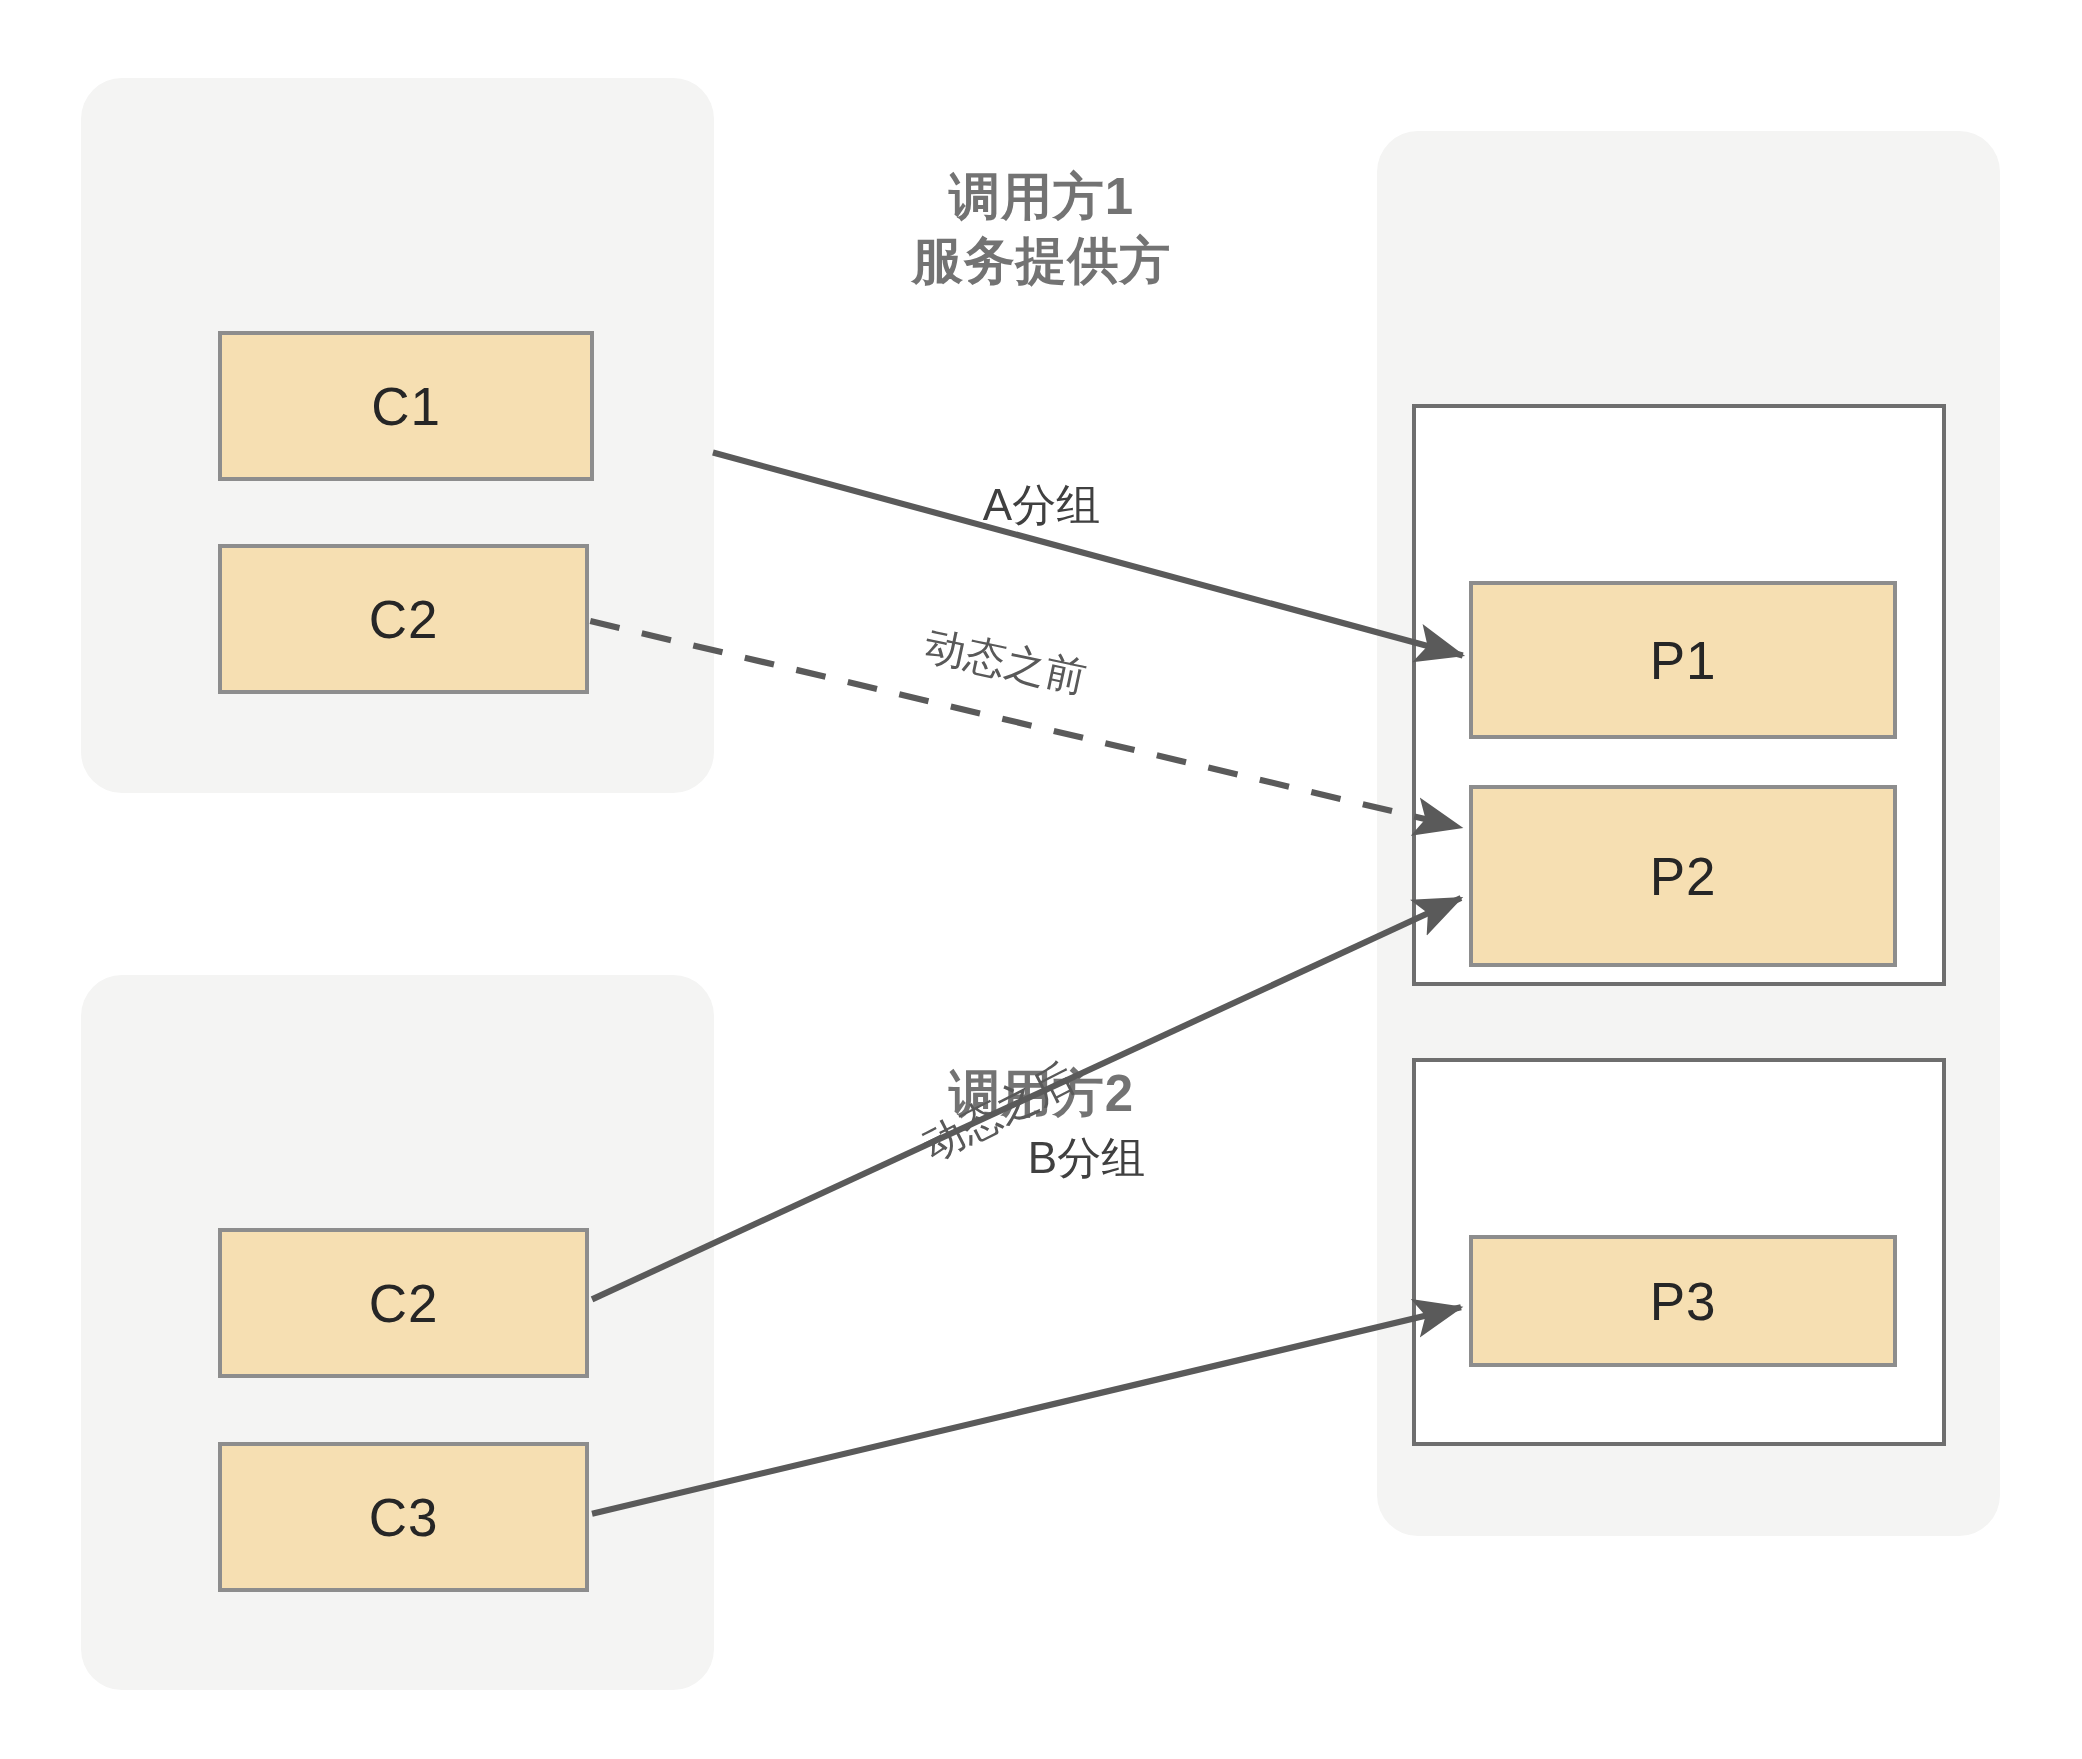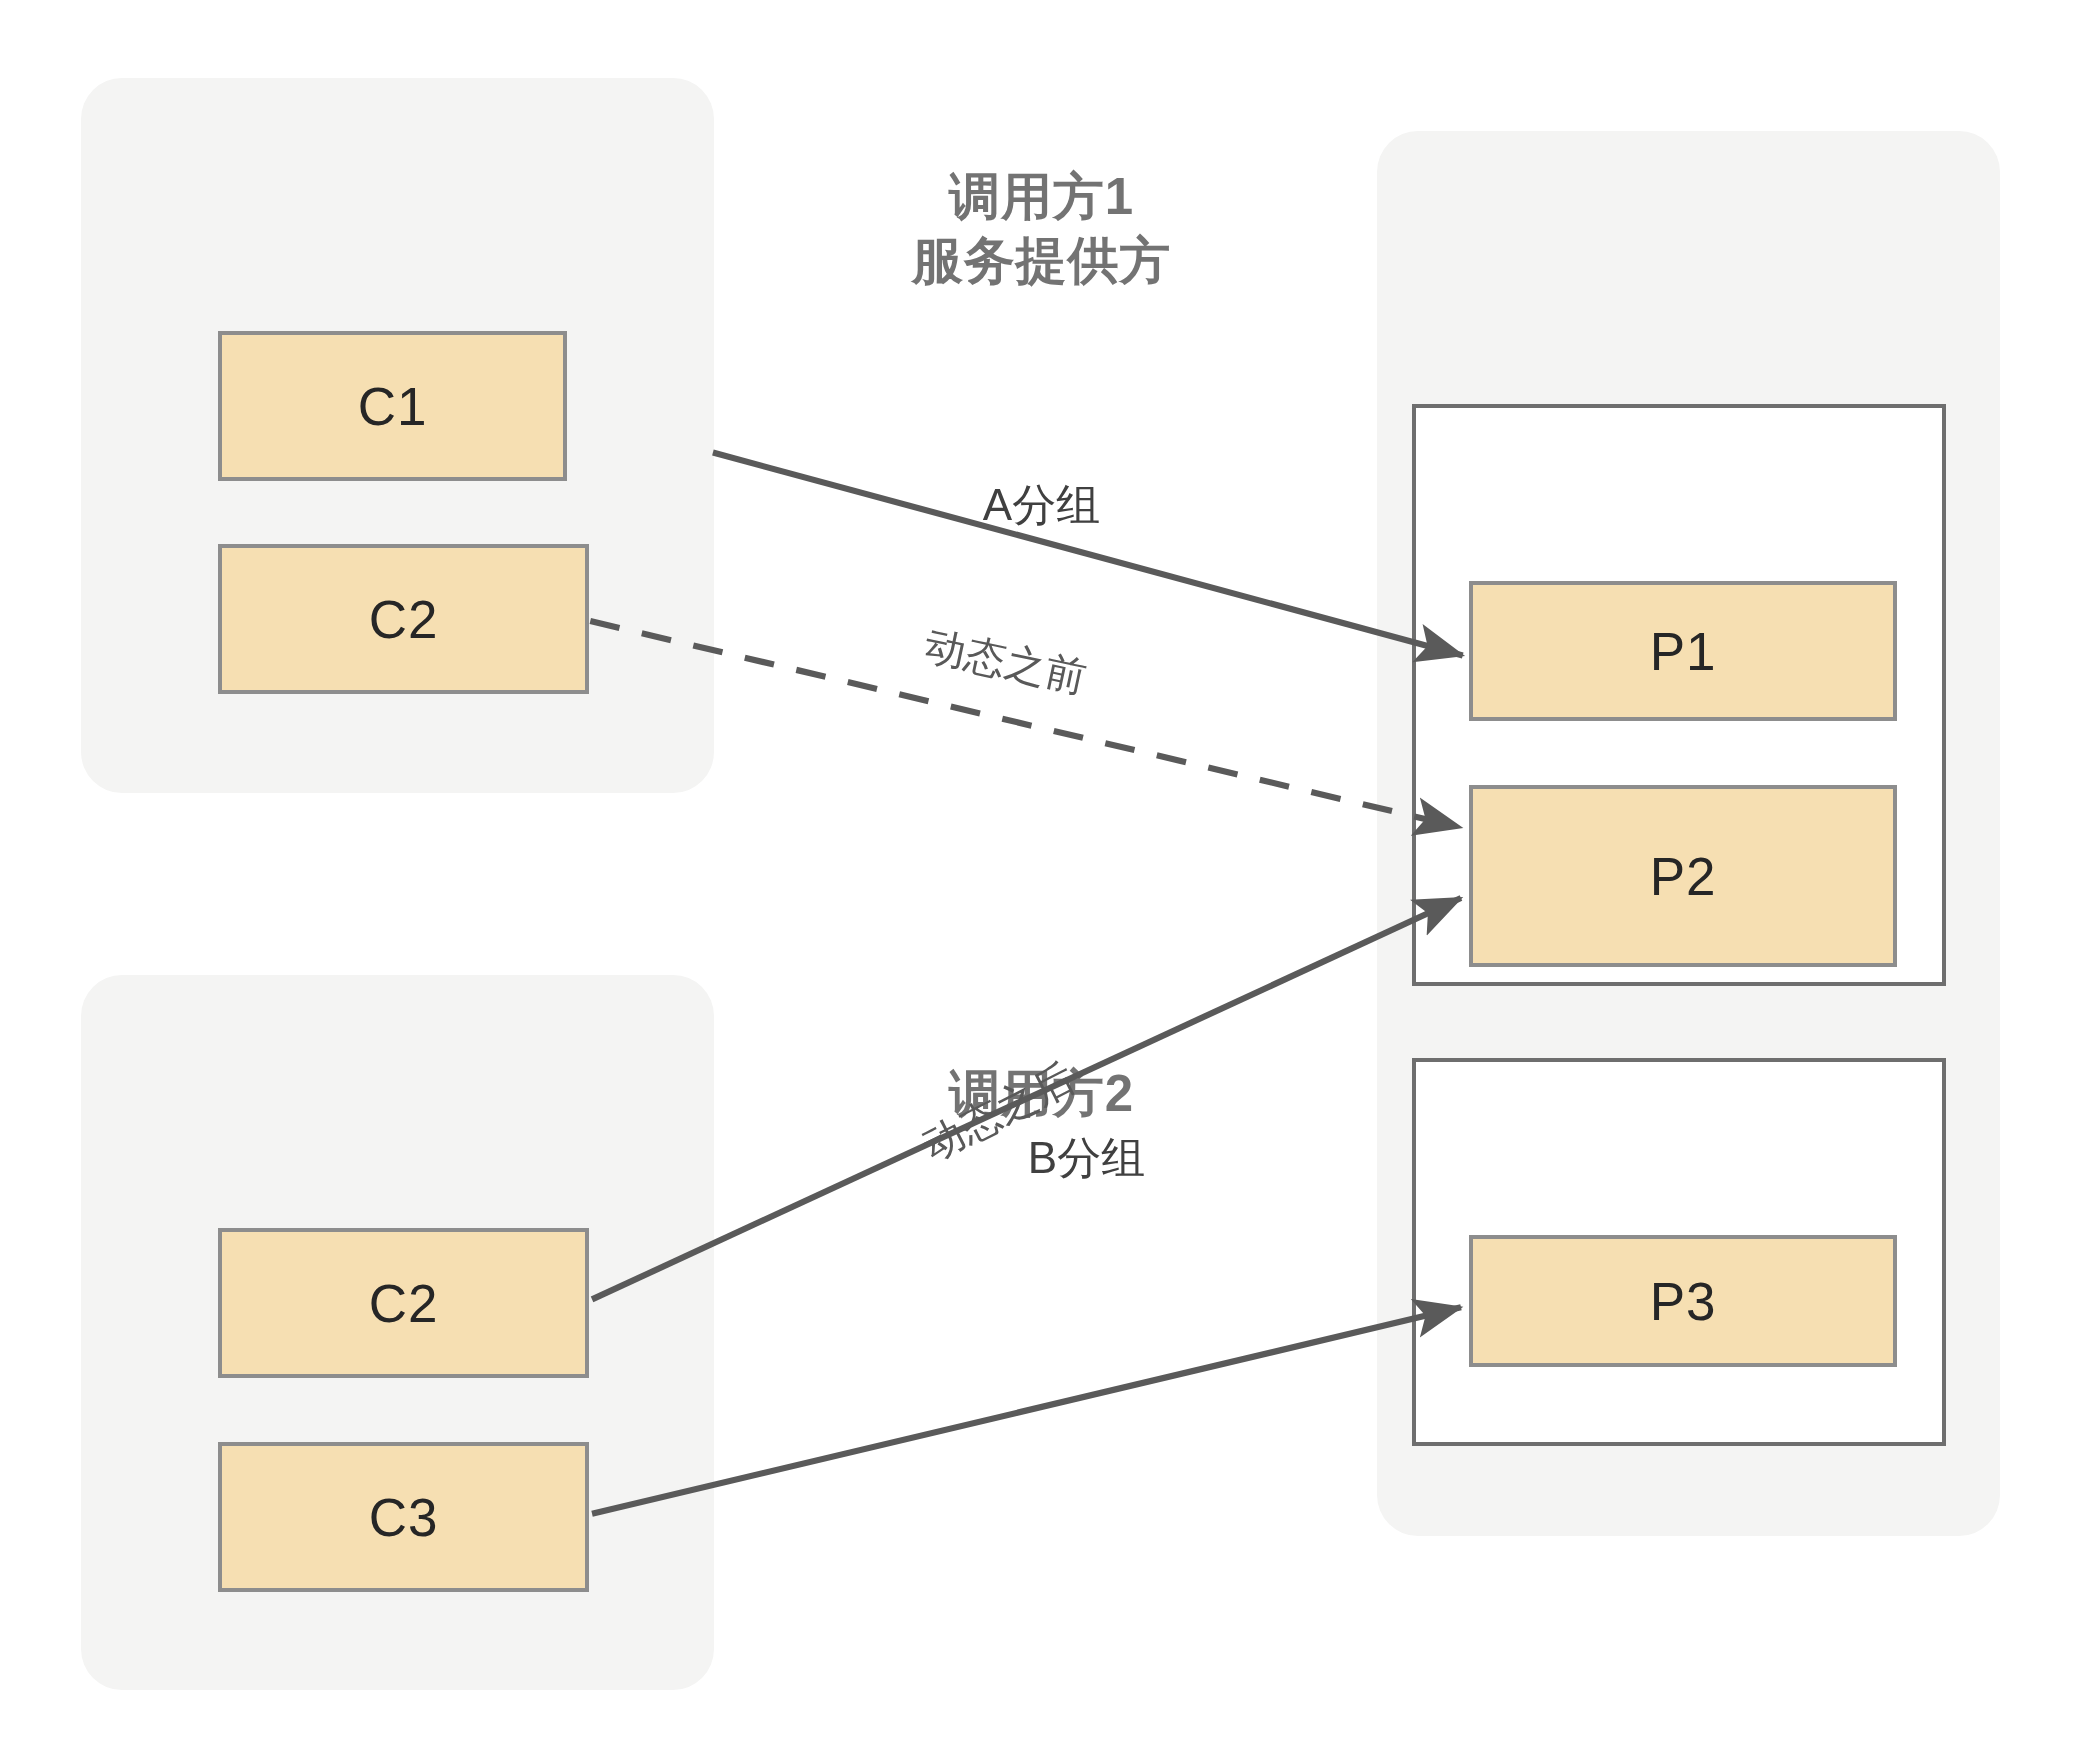--- a/index.html
+++ b/index.html
@@ -74,26 +74,26 @@
     border: 4.4px solid #8d8d8d;
     box-sizing: border-box;
     display: flex;
     align-items: center;
     justify-content: center;
     font-size: 53px;
     color: #262626;
     letter-spacing: 0.9px;
   }
   
-  #node-c1 { left: 218px; top: 331px;  width: 349px; height: 150px; }
+  #node-c1 { left: 218px; top: 331px;  width: 376px; height: 150px; }
   #node-c2 { left: 218px; top: 544px;  width: 371px; height: 150px; }
   #node-c2b{ left: 218px; top: 1228px; width: 371px; height: 150px; }
   #node-c3 { left: 218px; top: 1442px; width: 371px; height: 150px; }
   
-  #node-p1 { left: 1469px; top: 581px;  width: 428px; height: 140px; text-align: center; }
+  #node-p1 { left: 1469px; top: 581px;  width: 428px; height: 158px; text-align: center; }
   #node-p2 { left: 1469px; top: 785px;  width: 428px; height: 182px; }
   #node-p3 { left: 1469px; top: 1235px; width: 428px; height: 132px; }
 
   
   #edges {
     position: absolute;
     left: 0;
     top: 0;
     width: 2083px;
     height: 1759px;

